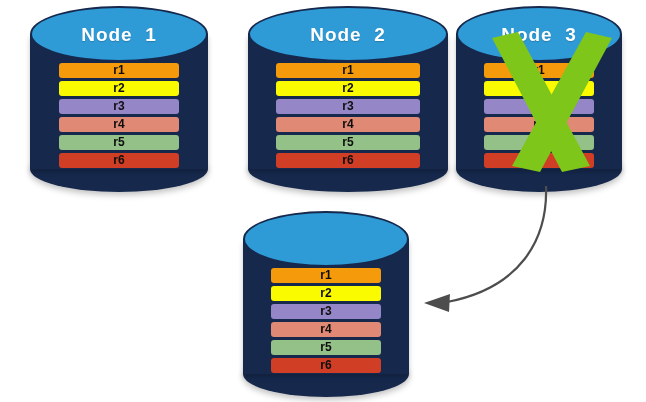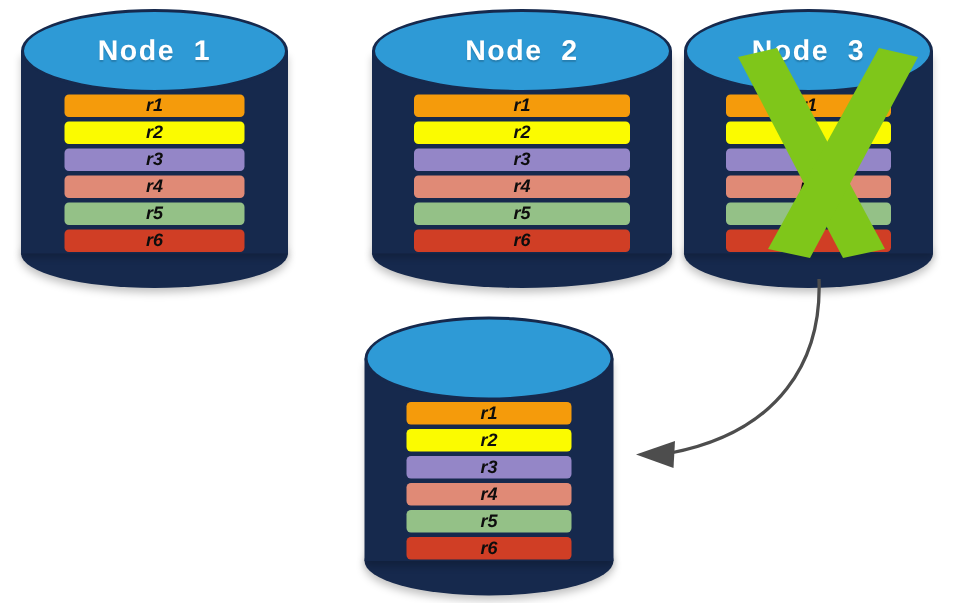--- a/index.html
+++ b/index.html
@@ -53,35 +53,34 @@
     position:absolute;
     left:0;right:0;
     height:15px;
     border-radius:3px;
     color:#0d0d0d;
     font-weight:bold;
     font-size:12px;
     line-height:15px;
     text-align:center;
     box-sizing:border-box;
-    font-style:italic;
   }
 
   
   .xmark{position:absolute;z-index:6;pointer-events:none;}
 
   
   .arrow-layer{position:absolute;left:0;top:0;width:646px;height:402px;z-index:7;pointer-events:none;}
 </style>
 </head>
 <body>
 
 <div id="canvas">
 
-  <div class="node" style="left:14px;top:6px;width:178px;height:186px;">
+  <div class="node" style="left:30px;top:6px;width:178px;height:186px;">
     <div class="cyl">
       <div class="cyl-bottom" style="top:140px;height:46px;"></div>
       <div class="cyl-body" style="top:28px;height:135px;"></div>
       <div class="cyl-top" style="height:56px;"></div>
       <div class="cyl-title" style="top:18px;font-size:19px;">Node  1</div>
     </div>
     <div class="rows" style="left:29px;right:29px;top:57px;height:112px;">
       <div class="row" style="top:0px;background:#f59b0b;">r1</div>
       <div class="row" style="top:18px;background:#fbfb00;">r2</div>
       <div class="row" style="top:36px;background:#9486c7;">r3</div>

